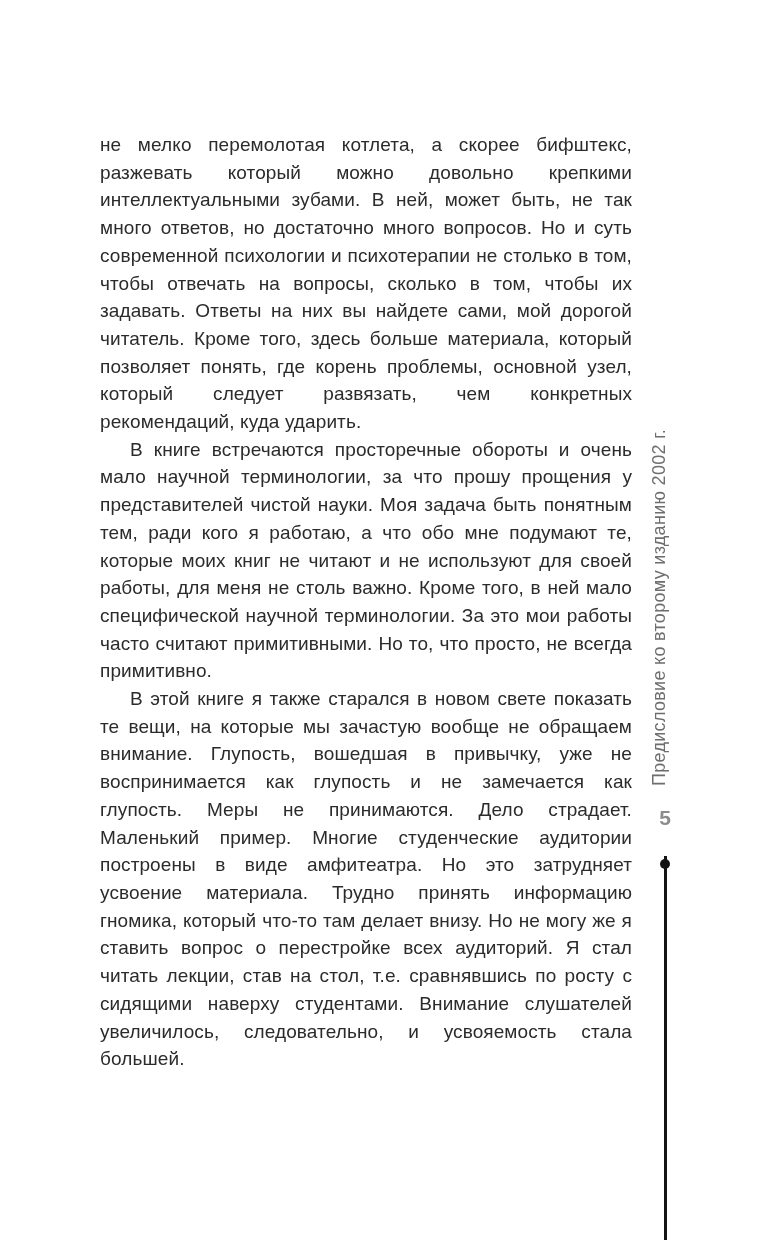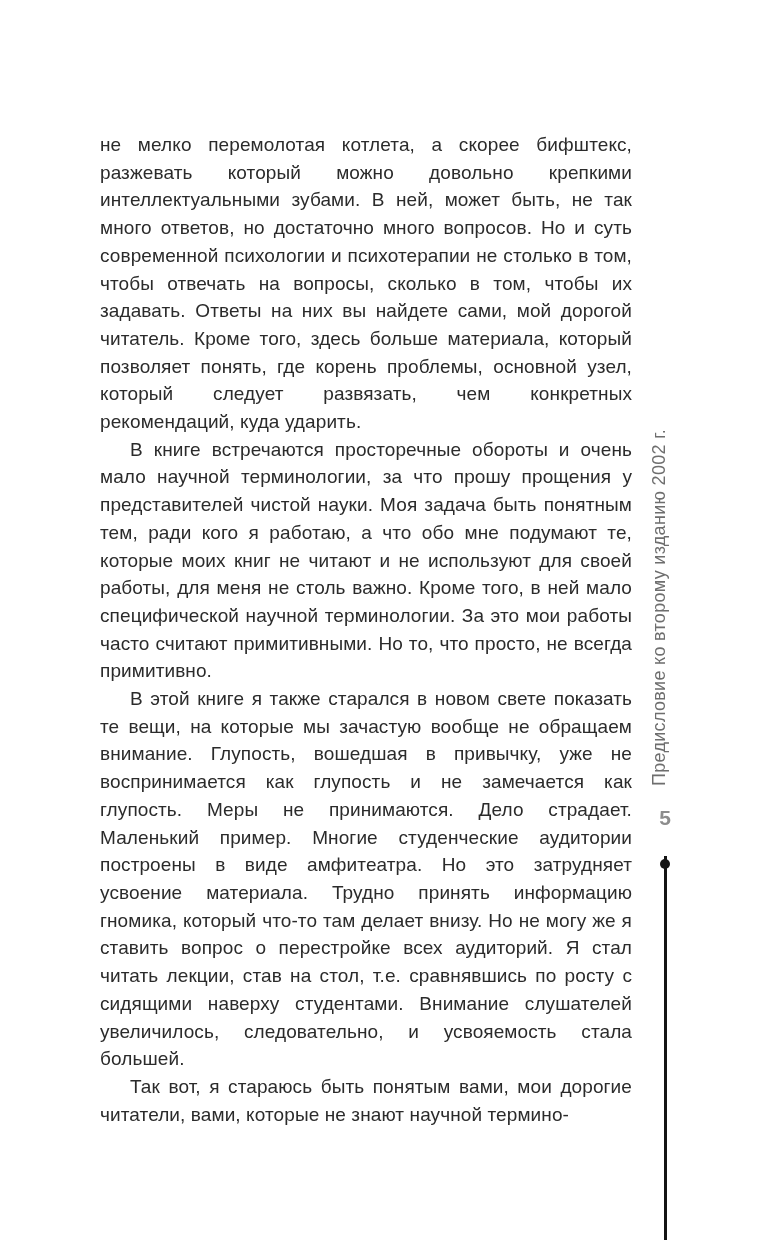--- a/index.html
+++ b/index.html
@@ -77,21 +77,20 @@
 </style>
 </head>
 <body>
 
 <div class="page">
 
   <div class="text-column">
     <p class="para no-indent">не мелко перемолотая котлета, а скорее бифштекс, разжевать который можно довольно крепкими интеллектуальными зубами. В ней, может быть, не так много ответов, но достаточно много вопросов. Но и суть современной психологии и психотерапии не столько в том, чтобы отвечать на вопросы, сколько в том, чтобы их задавать. Ответы на них вы найдете сами, мой дорогой читатель. Кроме того, здесь больше материала, который позволяет понять, где корень проблемы, основной узел, который следует развязать, чем конкретных рекомендаций, куда ударить.</p>
     <p class="para">В книге встречаются просторечные обороты и очень мало научной терминологии, за что прошу прощения у представителей чистой науки. Моя задача быть понятным тем, ради кого я работаю, а что обо мне подумают те, которые моих книг не читают и не используют для своей работы, для меня не столь важно. Кроме того, в ней мало специфической научной терминологии. За это мои работы часто считают примитивными. Но то, что просто, не всегда примитивно.</p>
     <p class="para">В этой книге я также старался в новом свете показать те вещи, на которые мы зачастую вообще не обращаем внимание. Глупость, вошедшая в привычку, уже не воспринимается как глупость и не замечается как глупость. Меры не принимаются. Дело страдает. Маленький пример. Многие студенческие аудитории построены в виде амфитеатра. Но это затрудняет усвоение материала. Трудно принять информацию гномика, который что-то там делает внизу. Но не могу же я ставить вопрос о перестройке всех аудиторий. Я стал читать лекции, став на стол, т.е. сравнявшись по росту с сидящими наверху студентами. Внимание слушателей увеличилось, следовательно, и усвояемость стала большей.</p>
-    <p class="para">Так вот, я стараюсь быть понятым вами, мои дорогие читатели, вами, которые не знают научной термино-</p>
   </div>
 
   <div class="chapter-title">Предисловие ко второму изданию 2002 г.</div>
 
   <div class="page-number">5</div>
 
   <div class="rule-dot"></div>
   <div class="rule"></div>
 
 </div>

